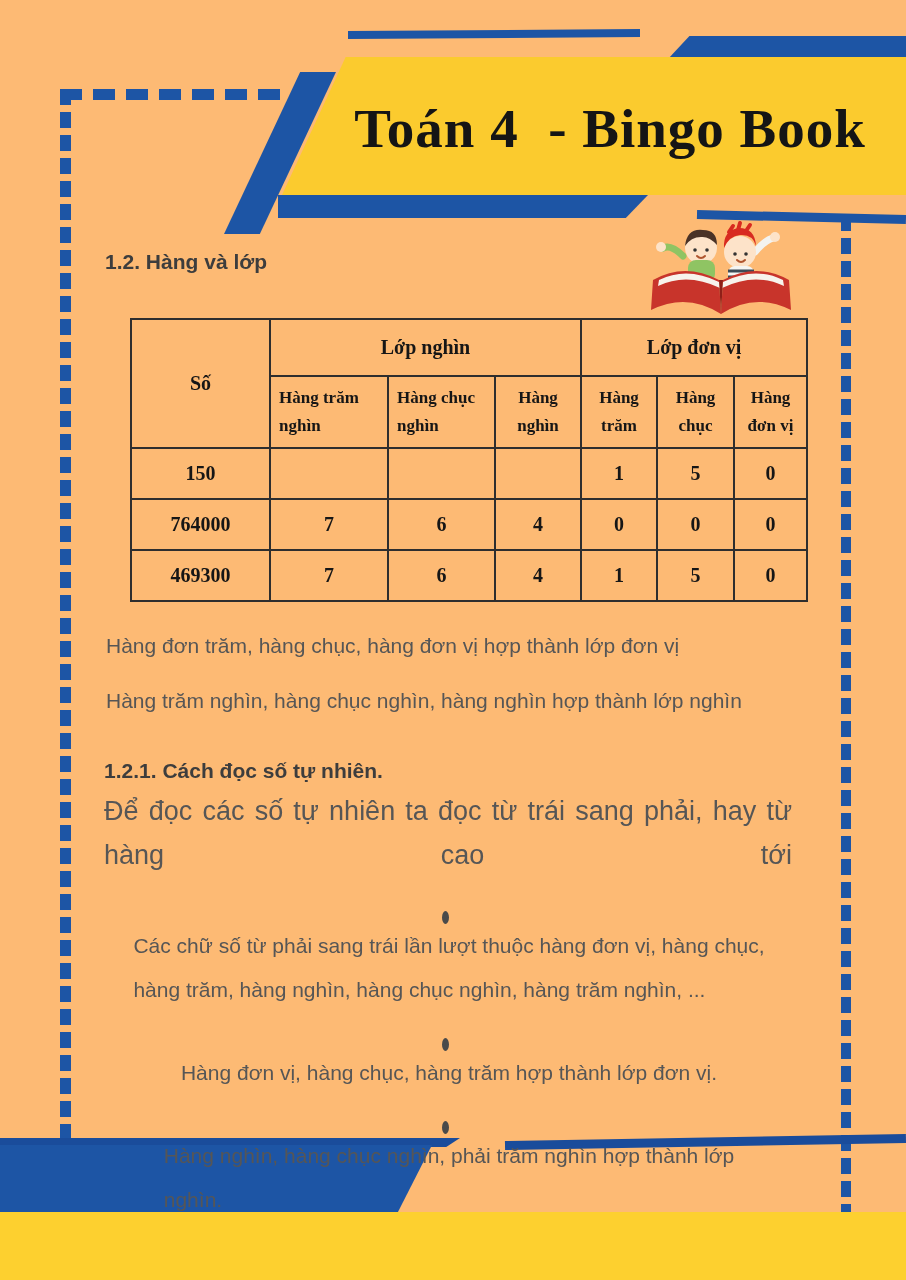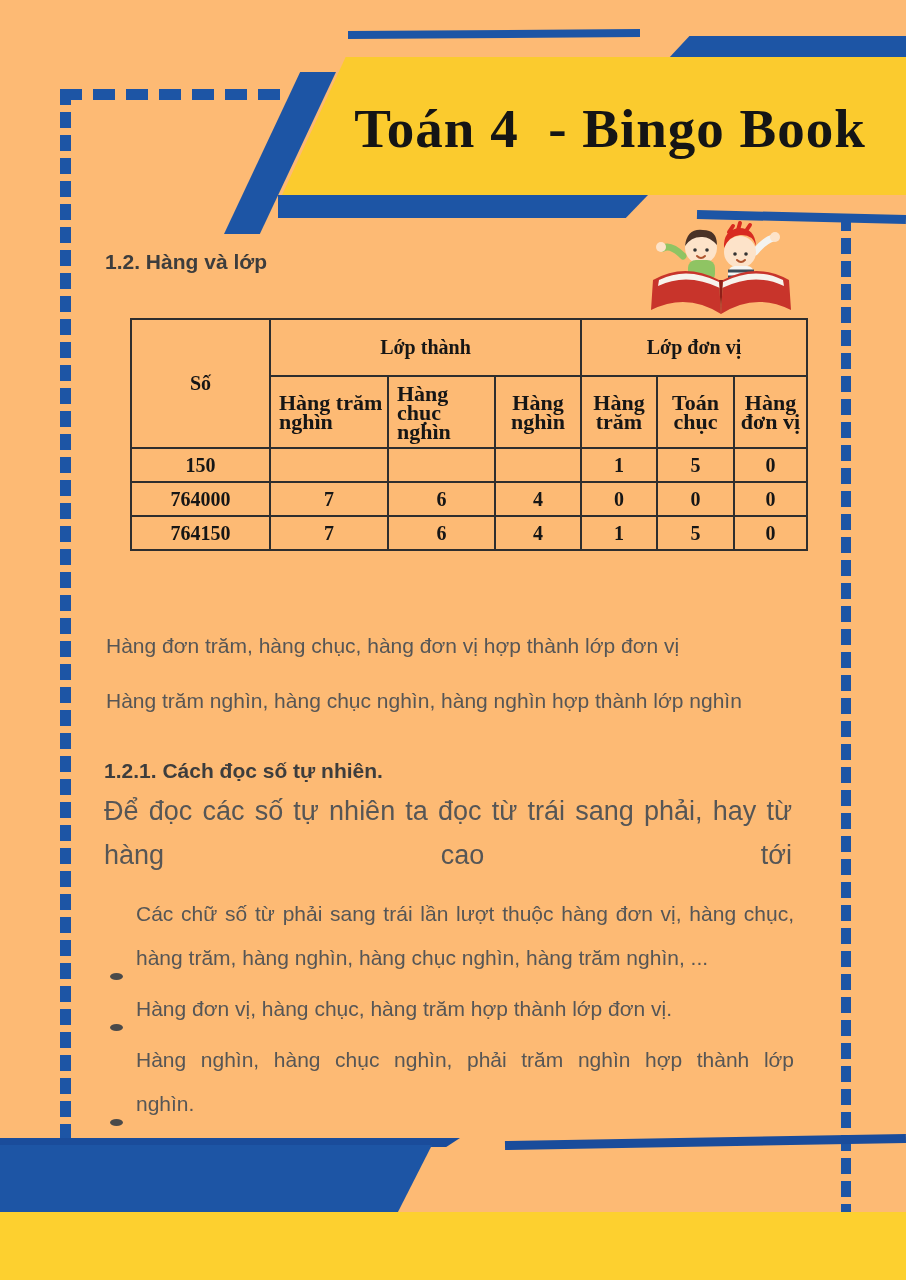--- a/index.html
+++ b/index.html
@@ -50,32 +50,32 @@
     position:absolute;left:130px;top:318px;width:676px;border-collapse:collapse;
     font-family:"Liberation Serif",serif;color:#161616;table-layout:fixed;
   }
   table.place-table td,table.place-table th{
     border:2px solid #2e2e2e;padding:0;vertical-align:middle;text-align:center;
     font-weight:700;overflow:hidden;
   }
   tr.hdr1{height:57px;}
   tr.hdr1 th{font-size:20px;}
   tr.hdr2{height:72px;}
-  tr.hdr2 th{font-size:22px;line-height:19px;}
+  tr.hdr2 th{font-size:17px;line-height:28px;}
   tr.hdr2 th.al{text-align:left;padding-left:8px;}
   th.so-cell{font-size:20px;}
-  tr.data-row{height:34px;}
+  tr.data-row{height:51px;}
   tr.data-row td{font-size:20px;}
 
   .note-line{position:absolute;left:106px;width:700px;font-size:21px;color:#565656;}
   .subsection-heading{position:absolute;left:104px;top:759px;font-size:21px;font-weight:700;color:#3d3d3d;}
   .bodytext{position:absolute;left:104px;width:688px;font-size:27px;color:#565656;line-height:44px;}
   .line-just{text-align:justify;text-align-last:justify;}
   .bullets{position:absolute;left:104px;top:892px;width:690px;font-size:21px;color:#565656;line-height:44px;}
-  .bullet-row{display:flex;align-items:flex-end;margin-bottom:7px;}
+  .bullet-row{display:flex;align-items:center;margin-bottom:7px;flex-direction:column;}
   .bullet-dot{flex:0 0 13px;width:7px;height:7px;border-radius:50%;background:#4a4a4a;margin:19px 13px 0 6px;}
   .bullet-text{flex:1;}
 </style>
 </head>
 <body>
 
 <div class="page">
 
   <div class="shape top-line"></div>
   <div class="shape top-right-bar"></div>
@@ -134,29 +134,29 @@
         <col style="width:118px">
         <col style="width:107px">
       <col style="width:86px">
         <col style="width:76px">
         <col style="width:77px">
         <col style="width:73px">
     </colgroup>
     <tbody>
         <tr class="hdr1">
       <th rowspan="2" class="so-cell">Số</th>
-      <th colspan="3">Lớp thành</th>
+      <th colspan="3">Lớp nghìn</th>
       <th colspan="3">Lớp đơn vị</th>
     </tr>
     <tr class="hdr2">
       <th class="al">Hàng trăm nghìn</th>
       <th class="al">Hàng chục nghìn</th>
       <th>Hàng nghìn</th>
       <th>Hàng trăm</th>
-      <th>Toán chục</th>
+      <th>Hàng chục</th>
       <th>Hàng đơn vị</th>
     </tr>
     <tr class="data-row">
       <td>150</td>
       <td></td>
       <td></td>
       <td></td>
       <td>1</td>
       <td>5</td>
       <td>0</td>
@@ -164,21 +164,21 @@
     <tr class="data-row">
       <td>764000</td>
       <td>7</td>
       <td>6</td>
       <td>4</td>
       <td>0</td>
       <td>0</td>
       <td>0</td>
     </tr>
     <tr class="data-row">
-      <td>764150</td>
+      <td>469300</td>
       <td>7</td>
       <td>6</td>
       <td>4</td>
       <td>1</td>
       <td>5</td>
       <td>0</td>
     </tr>
   </tbody>
     </table>
 

